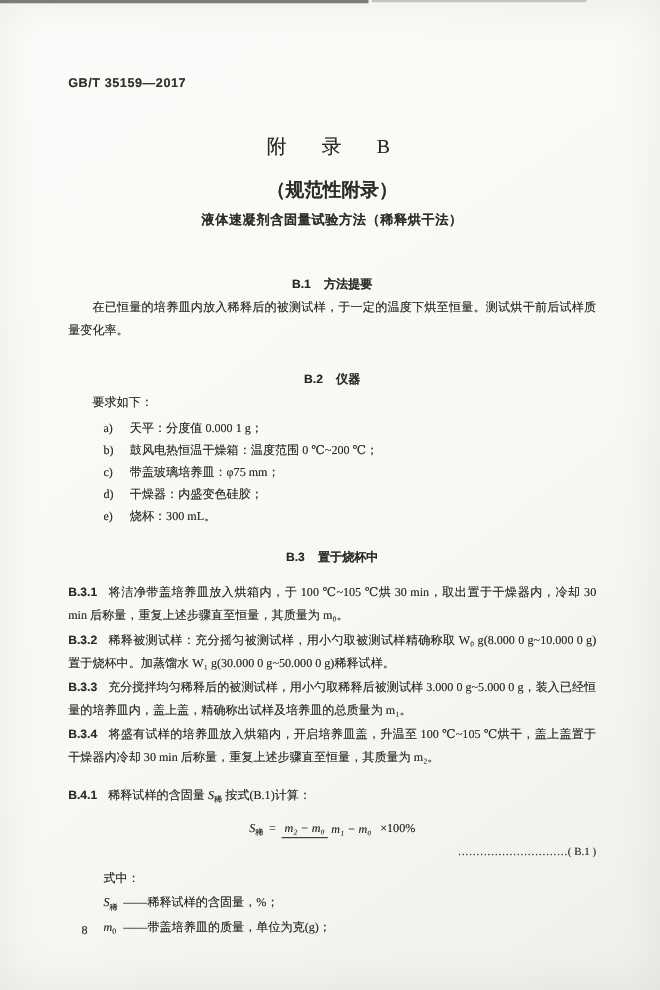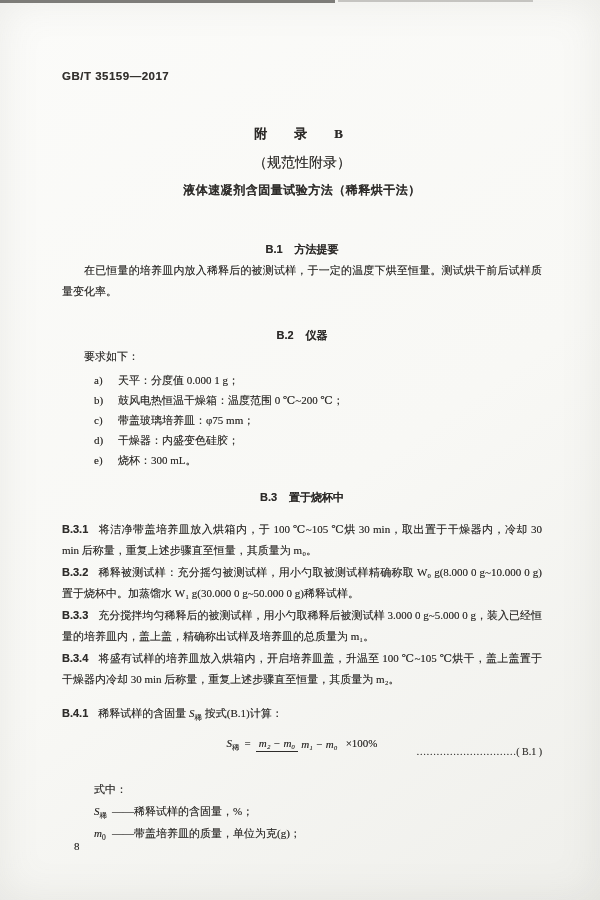--- a/index.html
+++ b/index.html
@@ -21,22 +21,22 @@
     font-size:11px;line-height:21px;
     text-align:justify;
     text-shadow:0 0 .4px rgba(46,44,42,.55);
   }
   .std-header{
     margin-top:66px;
     font-family:"Liberation Sans","DejaVu Sans",sans-serif;
     font-weight:bold;font-size:11.5px;letter-spacing:.5px;color:#33312e;
   }
   .title-block{margin-top:36px;text-align:center;}
-  .appendix-title{font-weight:bold;font-size:13px;letter-spacing:7px;color:#2b2927;}
-  .appendix-type{font-weight:normal;font-size:14px;margin-top:8px;}
+  .appendix-title{font-weight:normal;font-size:18px;letter-spacing:7px;color:#2b2927;}
+  .appendix-type{font-weight:bold;font-size:17px;margin-top:18px;}
   .appendix-name{font-weight:bold;font-size:12px;margin-top:7px;letter-spacing:.5px;}
   .sec-heading{
     font-family:"Liberation Sans","DejaVu Sans",sans-serif;
     font-weight:bold;font-size:11px;color:#2b2927;text-align:center;
   }
   .sec-heading .h-num{margin-right:12px;}
   .mt-b1{margin-top:38px;}
   .mt-b2{margin-top:23px;}
   .mt-b3{margin-top:17px;}
   .mt-b4{margin-top:9px;}
@@ -52,21 +52,21 @@
     font-family:"Liberation Sans","DejaVu Sans",sans-serif;
     font-weight:bold;margin-right:10px;
   }
   .sym{font-style:italic;font-family:"Liberation Serif","DejaVu Serif",serif;}
   sub{font-size:7.5px;line-height:0;}
   .formula-row{position:relative;text-align:center;margin-top:9px;height:38px;}
   .formula{display:inline-flex;align-items:center;gap:5px;font-size:11px;}
   .frac{display:inline-flex;flex-direction:row;text-align:center;vertical-align:middle;}
   .frac .fr-num{padding:0 3px 1px;border-bottom:1px solid #2e2c2a;line-height:14px;font-style:italic;}
   .frac .fr-den{padding:1px 3px 0;line-height:14px;font-style:italic;}
-  .eq-leader{position:absolute;right:0;top:8px;font-size:10px;letter-spacing:0;color:#3a3835;white-space:nowrap;}
+  .eq-leader{position:absolute;right:0;top:21px;font-size:10px;letter-spacing:0;color:#3a3835;white-space:nowrap;}
   .where{margin-top:8px;padding-left:32px;}
   .defs{margin-top:1px;}
   .def-row{padding-left:32px;line-height:21.5px;}
   .def-sym{display:inline-block;min-width:18px;}
   .page-number{
     position:absolute;left:74px;top:840px;
     font-size:11px;color:#2e2c2a;text-shadow:0 0 .4px rgba(46,44,42,.55);
   }
 </style>
 </head>

